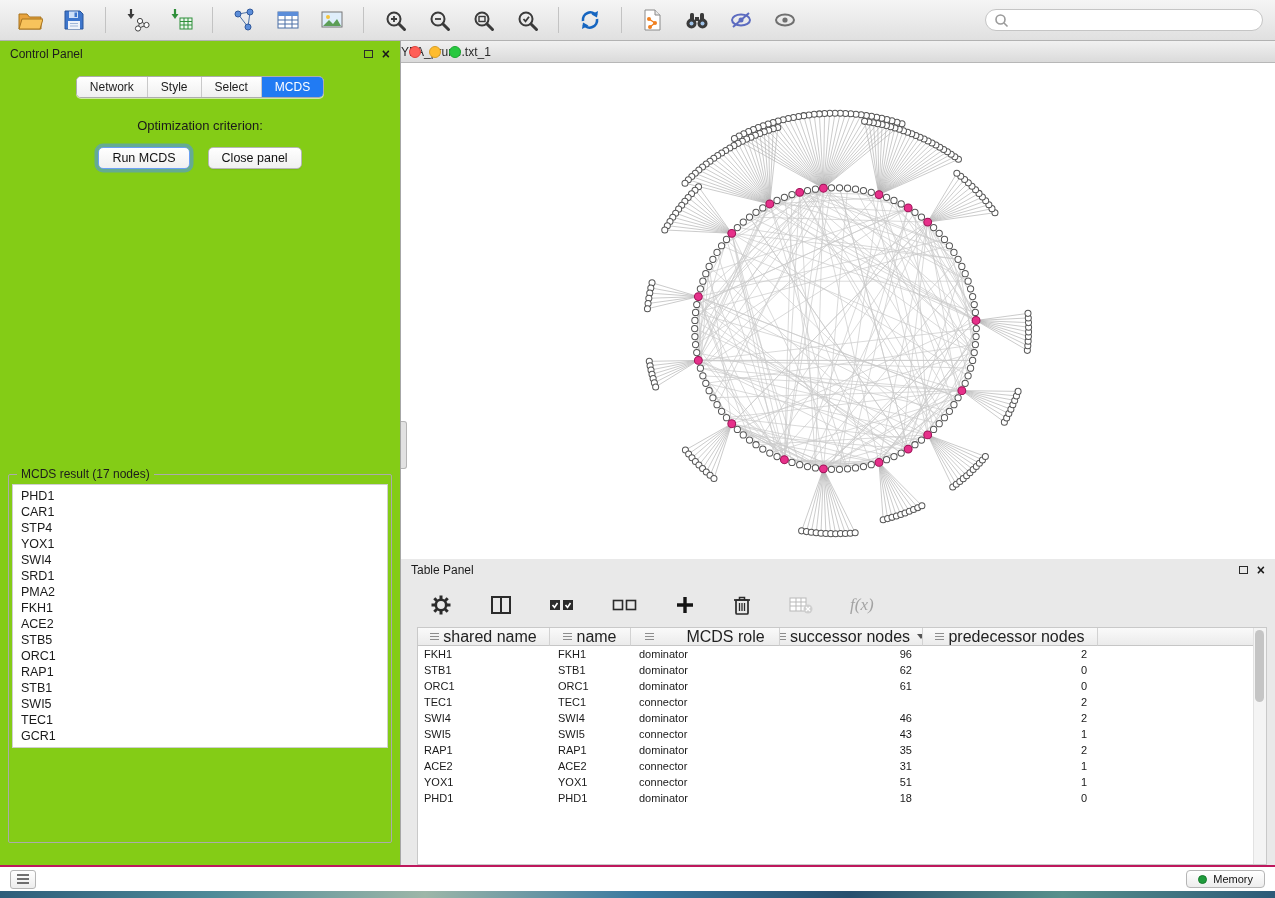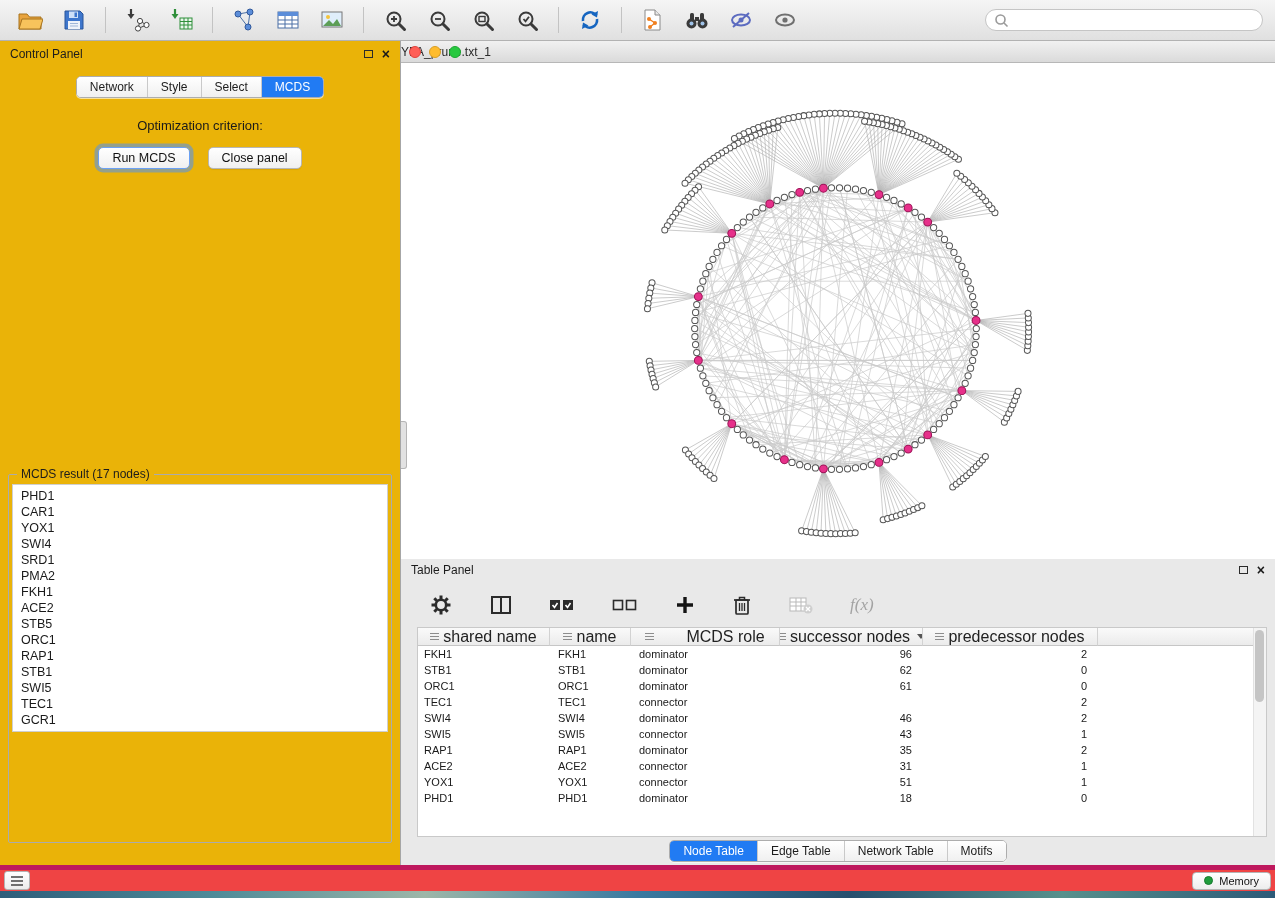--- a/index.html
+++ b/index.html
@@ -25,21 +25,21 @@
     margin-left:auto; width:278px; height:22px; background:#fff;
     border:1px solid #c5c5c5; border-radius:12px;
     display:flex; align-items:center; padding:0 8px; gap:5px;
   }
   .search-wrap input { border:none; outline:none; flex:1; font-size:12px; background:transparent; font-family:"Liberation Sans",sans-serif; }
 
   
   .workspace { display:flex; height:824px; flex:0 0 824px; }
 
   
-  .control-panel { width:401px; flex:0 0 401px; background:#eab308; border-right:1px solid #a6a6a6; display:flex; flex-direction:column; }
+  .control-panel { width:401px; flex:0 0 401px; background:#84cc16; border-right:1px solid #a6a6a6; display:flex; flex-direction:column; }
   .panel-header { height:26px; flex:0 0 26px; display:flex; align-items:center; padding:0 10px; font-size:12px; color:#1c1c1c; }
   .hdr-btns { margin-left:auto; display:flex; gap:9px; align-items:center; }
   .float-icon { width:9px; height:8px; border:1.4px solid #2b2b2b; background:transparent; }
   .close-icon { font-size:14px; font-weight:bold; color:#1b1b1b; line-height:1; }
 
   .seg-control { display:flex; margin:9px auto 0; border:1px solid #adadad; border-radius:5px; overflow:hidden; background:#fcfcfc; box-shadow:0 1px 0 rgba(255,255,255,.6); }
   .seg { padding:3px 13px; font-size:12px; color:#1c1c1c; border-left:1px solid #c9c9c9; background:linear-gradient(#ffffff,#f0f0f0); white-space:nowrap; }
   .seg:first-child { border-left:none; }
   .seg.active { background:#217bf3; color:#fff; }
 
@@ -113,21 +113,21 @@
   .tr { display:flex; height:16px; line-height:16px; }
   .td { padding:0 8px; font-size:11px; white-space:nowrap; overflow:hidden; }
   .td.c0 { padding-left:6px; }
   .td.c3, .td.c4 { text-align:right; padding-right:11px; }
   .vscroll { position:absolute; top:0; right:0; bottom:0; width:13px; background:#f4f4f4; border-left:1px solid #e2e2e2; }
   .vthumb { position:absolute; top:2px; right:2px; width:9px; height:72px; background:#c5c5c5; border-radius:5px; }
 
   .table-tabs-row { height:28px; flex:0 0 28px; display:flex; align-items:center; justify-content:center; }
 
   
-  .statusbar { height:26px; flex:0 0 26px; background:#ef4444; border-top:5px solid #be185d; display:flex; align-items:center; padding:0 4px; }
+  .statusbar { height:26px; flex:0 0 26px; background:#ffffff; border-top:2px solid #be185d; display:flex; align-items:center; padding:0 10px; }
   .status-btn { width:26px; height:19px; border:1px solid #b5b5b5; border-radius:3px; background:linear-gradient(#fff,#ededed); display:flex; align-items:center; justify-content:center; }
   .memory-btn { margin-left:auto; display:flex; align-items:center; gap:6px; border:1px solid #b5b5b5; border-radius:4px; background:linear-gradient(#ffffff,#ededed); padding:2px 11px; font-size:11px; color:#111; }
   .mem-dot { width:9px; height:9px; border-radius:50%; background:#1f9c3c; border:1px solid #157a2c; }
 
   .desktop-strip { height:7px; flex:0 0 7px;
     background:linear-gradient(90deg,#2e5d7a,#4e8a98,#9db6a8,#3a79a0,#274f6e,#58908c,#2c5a78); }
 </style>
 </head>
 <body>
 
@@ -293,20 +293,21 @@
       <div class="opt-label">Optimization criterion:</div>
       <div class="btn-row">
         <button class="mac-btn focus">Run MCDS</button>
         <button class="mac-btn">Close panel</button>
       </div>
       <fieldset class="result-box">
         <legend>MCDS result (17 nodes)</legend>
         <div class="mcds-list">
             <div class="mcds-item">PHD1</div>
             <div class="mcds-item">CAR1</div>
+            <div class="mcds-item">STP4</div>
             <div class="mcds-item">YOX1</div>
             <div class="mcds-item">SWI4</div>
             <div class="mcds-item">SRD1</div>
             <div class="mcds-item">PMA2</div>
             <div class="mcds-item">FKH1</div>
             <div class="mcds-item">ACE2</div>
             <div class="mcds-item">STB5</div>
             <div class="mcds-item">ORC1</div>
             <div class="mcds-item">RAP1</div>
             <div class="mcds-item">STB1</div>
@@ -1222,28 +1223,20 @@
                 <div class="td c2" style="width: 149px;">dominator</div>
                 <div class="td c3" style="width: 143px;">18</div>
                 <div class="td c4" style="width: 175px;">0</div>
               </div>
             </div>
           <div class="vscroll">
             <div class="vthumb"></div>
           </div>
         </div>
 
-        <div class="table-tabs-row">
-          <div class="seg-control" style="margin:0;">
-              <div class="seg active">Node Table</div>
-              <div class="seg">Edge Table</div>
-              <div class="seg">Network Table</div>
-              <div class="seg">Motifs</div>
-            </div>
-        </div>
       </div>
     </div>
   </div>
 
   <div class="statusbar">
     <span class="status-btn">
       <svg width="14" height="12" viewBox="0 0 14 12">
         <path d="M1 2 h12 M1 6 h12 M1 10 h12" stroke="#444" stroke-width="1.6"></path>
       </svg>
     </span>

